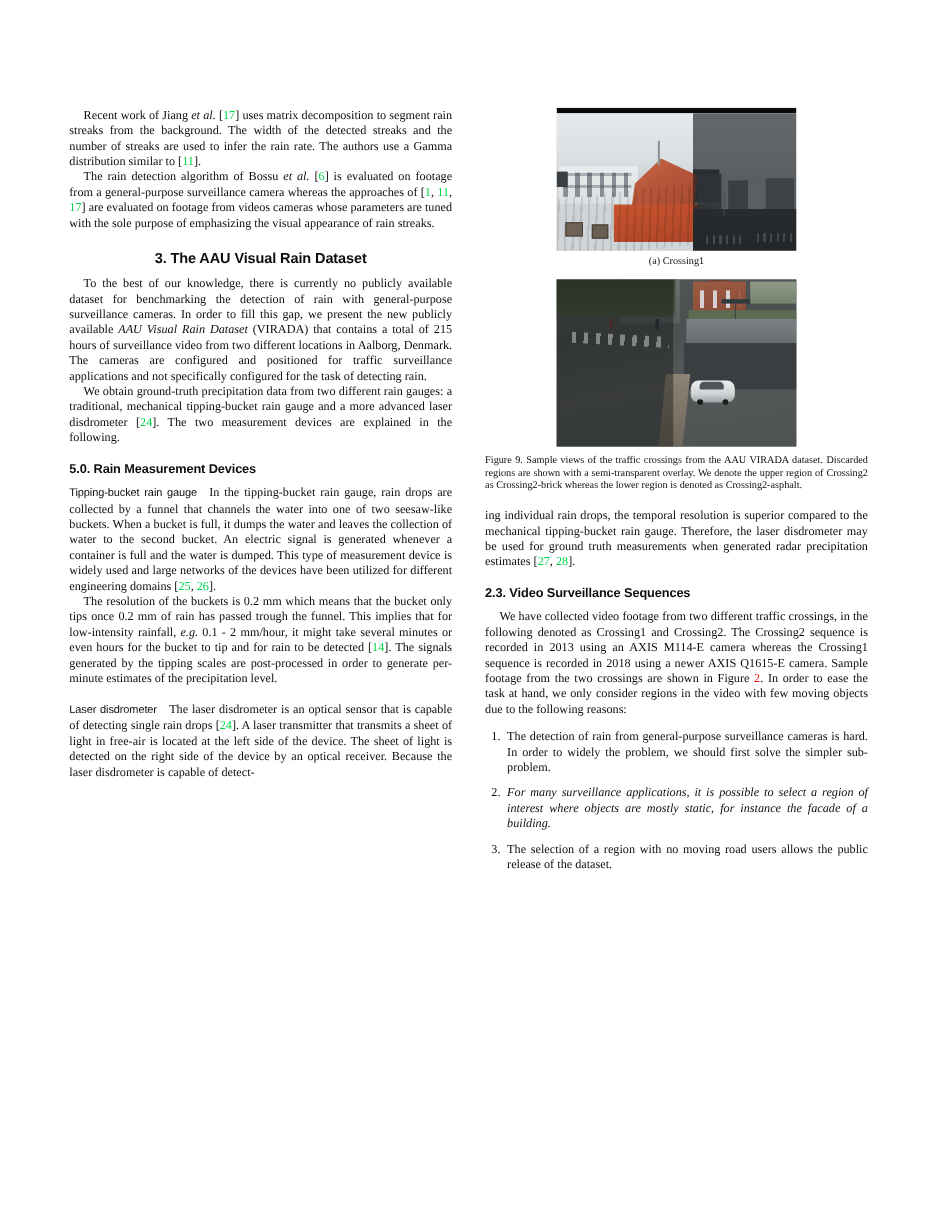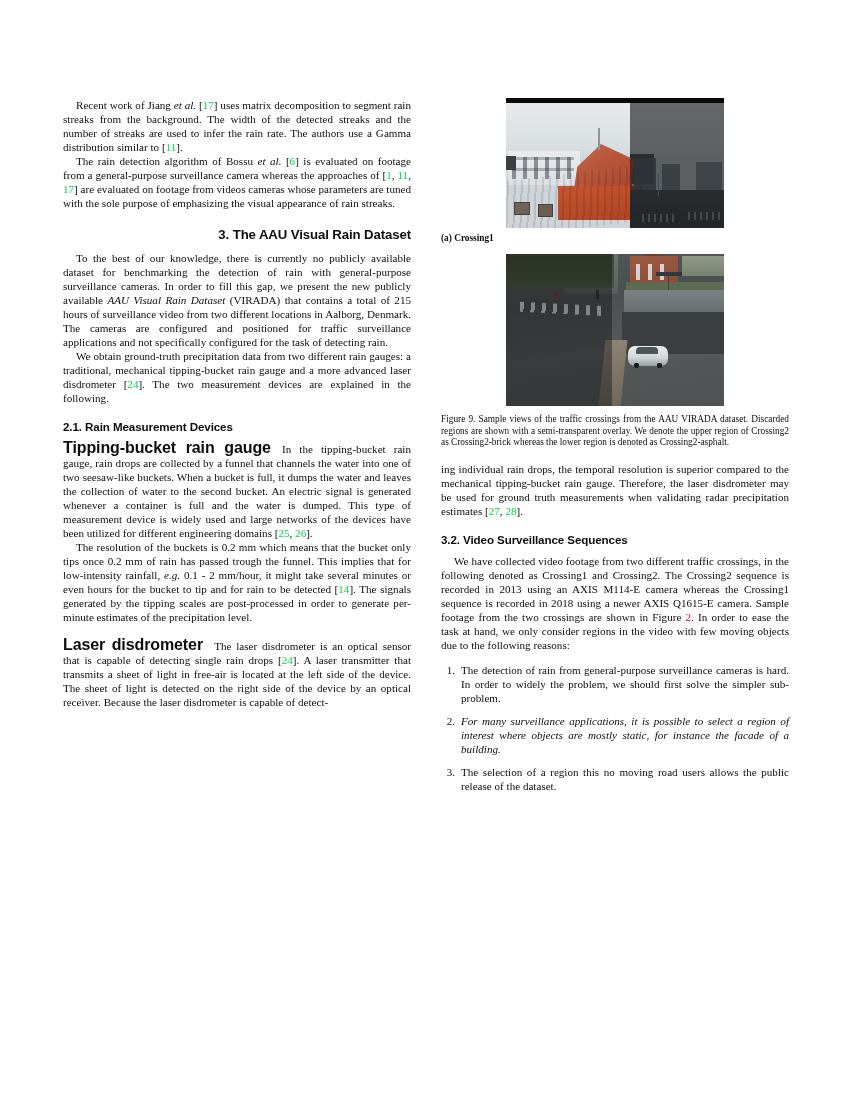--- a/index.html
+++ b/index.html
@@ -47,36 +47,36 @@
   }
   p.noindent {
     text-indent: 0;
   }
   h2.sec {
     font-family: "Liberation Sans", "DejaVu Sans", sans-serif;
     font-size: 13.2px;
     font-weight: bold;
     line-height: 15px;
     margin: 17px 0 9px 0;
-    text-align: right;
+    text-align: center;
     letter-spacing: -0.1px;
   }
   h3.subsec {
     font-family: "Liberation Sans", "DejaVu Sans", sans-serif;
     font-size: 11.6px;
     font-weight: bold;
     line-height: 14px;
     margin: 15px 0 7px 0;
     text-align: left;
     letter-spacing: -0.1px;
   }
   .runin {
     font-family: "Liberation Sans", "DejaVu Sans", sans-serif;
-    font-weight: bold;
-    font-size: 16px;
+    font-weight: normal;
+    font-size: 10px;
     letter-spacing: -0.1px;
   }
   .cite {
     color: #00d64a;
   }
   .ref-red {
     color: #e8120e;
   }
   em, .it {
     font-style: italic;
@@ -95,24 +95,23 @@
   }
   .figimg {
     position: relative;
     width: 218px;
     margin: 0 auto;
     overflow: hidden;
     display: block;
   }
   .subcap {
     font-size: 9.3px;
-    text-align: left;
+    text-align: center;
     line-height: 12px;
     margin: 4px 0 0 0;
-    font-weight: bold;
   }
   .figcap {
     font-size: 9.3px;
     line-height: 11.6px;
     text-align: justify;
     margin: 8px 0 0 0;
   }
   
   .ph1 {
     height: 130px;
@@ -316,21 +315,21 @@
       <p class="indent"><span>Recent work of </span><span>Jiang <span class="it">et al.</span></span><span> [</span><span class="cite">17</span><span>] uses matrix decomposition to segment rain streaks from the background. The width of the detected streaks and the number of streaks are used to infer the rain rate. The authors use a Gamma distribution similar to [</span><span class="cite">11</span><span>].</span></p>
 
       <p class="indent"><span>The rain detection algorithm of </span><span>Bossu <span class="it">et al.</span></span><span> [</span><span class="cite">6</span><span>] is evaluated on footage from a general-purpose surveillance camera whereas the approaches of [</span><span class="cite">1</span><span>, </span><span class="cite">11</span><span>, </span><span class="cite">17</span><span>] are evaluated on footage from videos cameras whose parameters are tuned with the sole purpose of emphasizing the visual appearance of rain streaks.</span></p>
 
       <h2 class="sec">3. The AAU Visual Rain Dataset</h2>
 
       <p class="indent"><span>To the best of our knowledge, there is currently no publicly available dataset for benchmarking the detection of rain with general-purpose surveillance cameras. In order to fill this gap, we present the new publicly available </span><span class="it">AAU Visual Rain Dataset</span><span> (VIRADA) that contains a total of 215 hours of surveillance video from two different locations in Aalborg, Denmark. The cameras are configured and positioned for traffic surveillance applications and not specifically configured for the task of detecting rain.</span></p>
 
       <p class="indent"><span>We obtain ground-truth precipitation data from two different rain gauges: a traditional, mechanical tipping-bucket rain gauge and a more advanced laser disdrometer [</span><span class="cite">24</span><span>]. The two measurement devices are explained in the following.</span></p>
 
-      <h3 class="subsec">2.1. Rain Measurement Devices</h3>
+      <h3 class="subsec">5.0. Rain Measurement Devices</h3>
 
       <p class="noindent"><span class="runin">Tipping-bucket rain gauge</span>  <span>In the tipping-bucket rain gauge, rain drops are collected by a funnel that channels the water into one of two seesaw-like buckets. When a bucket is full, it dumps the water and leaves the collection of water to the second bucket. An electric signal is generated whenever a container is full and the water is dumped. This type of measurement device is widely used and large networks of the devices have been utilized for different engineering domains [</span><span class="cite">25</span><span>, </span><span class="cite">26</span><span>].</span></p>
 
       <p class="indent"><span>The resolution of the buckets is 0.2 mm which means that the bucket only tips once 0.2 mm of rain has passed trough the funnel. This implies that for low-intensity rainfall, </span><span class="it">e.g.</span><span> 0.1 - 2 mm/hour, it might take several minutes or even hours for the bucket to tip and for rain to be detected [</span><span class="cite">14</span><span>]. The signals generated by the tipping scales are post-processed in order to generate per-minute estimates of the precipitation level.</span></p>
 
       <p class="noindent" style="margin-top:14px"><span class="runin">Laser disdrometer</span>  <span>The laser disdrometer is an optical sensor that is capable of detecting single rain drops [</span><span class="cite">24</span><span>]. A laser transmitter that transmits a sheet of light in free-air is located at the left side of the device. The sheet of light is detected on the right side of the device by an optical receiver. Because the laser disdrometer is capable of detect-</span></p>
     </div>
 
     <div class="col">
 
@@ -381,35 +380,35 @@
             <div class="zebra"></div>
             <div class="cyclist1"></div>
             <div class="cyclist2"></div>
             <div class="overlay-left"></div>
           </div>
         </div>
 
         <div class="figcap">Figure 9. Sample views of the traffic crossings from the AAU VIRADA dataset. Discarded regions are shown with a semi-transparent overlay. We denote the upper region of Crossing2 as Crossing2-brick whereas the lower region is denoted as Crossing2-asphalt.</div>
       </div>
 
-      <p class="noindent" style="margin-top:13px"><span>ing individual rain drops, the temporal resolution is superior compared to the mechanical tipping-bucket rain gauge. Therefore, the laser disdrometer may be used for ground truth measurements when validating radar precipitation estimates [</span><span class="cite">27</span><span>, </span><span class="cite">28</span><span>].</span></p>
-
-      <h3 class="subsec">3.2. Video Surveillance Sequences</h3>
+      <p class="noindent" style="margin-top:13px"><span>ing individual rain drops, the temporal resolution is superior compared to the mechanical tipping-bucket rain gauge. Therefore, the laser disdrometer may be used for ground truth measurements when generated radar precipitation estimates [</span><span class="cite">27</span><span>, </span><span class="cite">28</span><span>].</span></p>
+
+      <h3 class="subsec">2.3. Video Surveillance Sequences</h3>
 
       <p class="indent"><span>We have collected video footage from two different traffic crossings, in the following denoted as Crossing1 and Crossing2. The Crossing2 sequence is recorded in 2013 using an AXIS M114-E camera whereas the Crossing1 sequence is recorded in 2018 using a newer AXIS Q1615-E camera. Sample footage from the two crossings are shown in Figure </span><span class="ref-red">2</span><span>. In order to ease the task at hand, we only consider regions in the video with few moving objects due to the following reasons:</span></p>
 
       <ol style="margin:11px 0 0 0; padding-left:0; list-style:none;">
         <li style="display:flex; gap:6px; margin-bottom:9px;">
           <span style="width:14px; flex:none; text-align:right;">1.</span>
           <span style="flex:1;">The detection of rain from general-purpose surveillance cameras is hard. In order to widely the problem, we should first solve the simpler sub-problem.</span>
         </li>
         <li style="display:flex; gap:6px; margin-bottom:9px;">
           <span style="width:14px; flex:none; text-align:right;">2.</span>
           <span style="flex:1;font-style:italic;">For many surveillance applications, it is possible to select a region of interest where objects are mostly static, for instance the facade of a building.</span>
         </li>
         <li style="display:flex; gap:6px;">
           <span style="width:14px; flex:none; text-align:right;">3.</span>
-          <span style="flex:1;">The selection of a region this no moving road users allows the public release of the dataset.</span>
+          <span style="flex:1;">The selection of a region with no moving road users allows the public release of the dataset.</span>
         </li>
       </ol>
     </div>
   </div>
 </div>
 
 </body></html>

